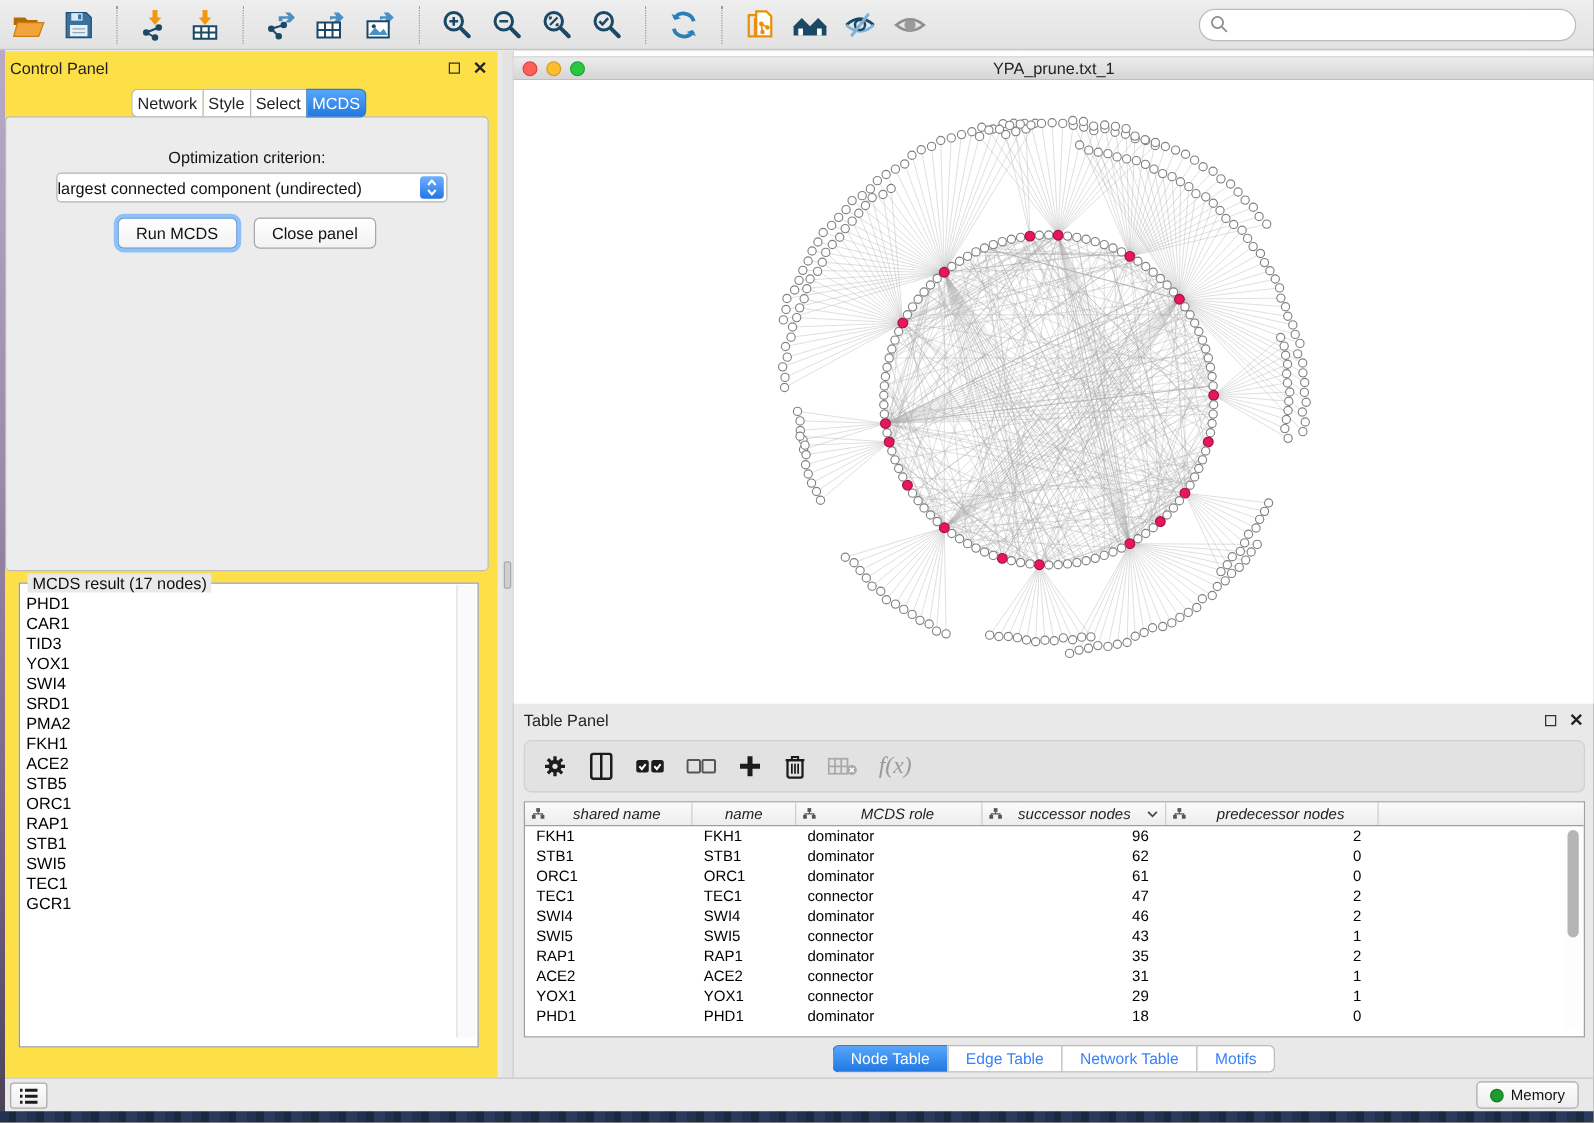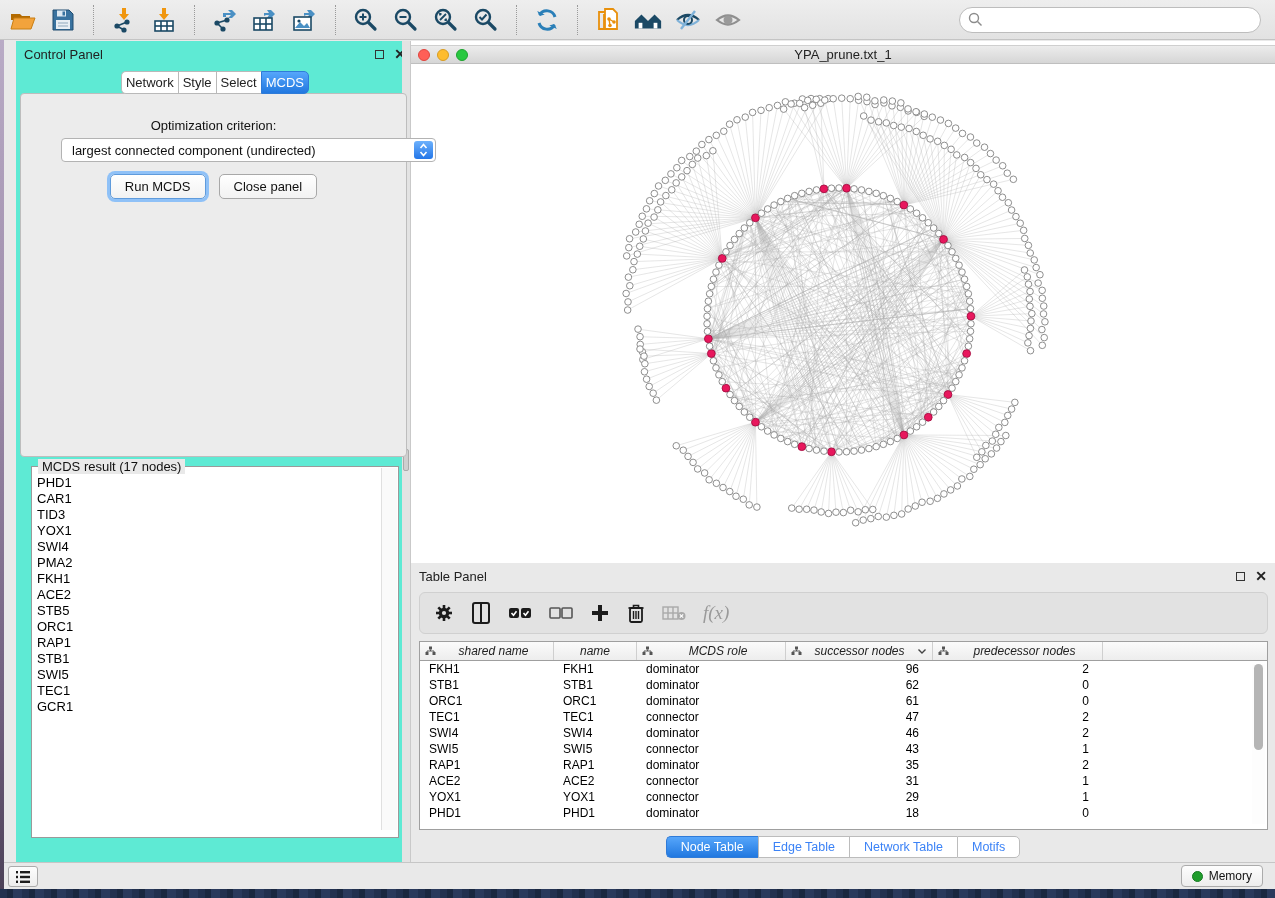--- a/index.html
+++ b/index.html
@@ -14,36 +14,36 @@
   
   .toolbar{position:absolute;left:0;top:0;width:1275px;height:40px;
     background:linear-gradient(#eee,#e2e2e2);border-bottom:1px solid #c4c4c4;
     display:flex;align-items:center;padding:0 8px;gap:10px;}
   .tb-icon{width:30px;height:30px;display:flex;align-items:center;justify-content:center;flex:0 0 auto;}
   .tb-sep{width:1px;height:30px;border-left:1px dotted #9a9a9a;margin:0 5px;flex:0 0 auto;}
   .search-box{margin-left:auto;margin-right:6px;width:302px;height:26px;background:#fff;
     border:1px solid #bdbdbd;border-radius:13px;display:flex;align-items:center;padding:0 8px;gap:6px;}
   .search-box input{border:none;outline:none;flex:1;font-size:12px;font-family:inherit;background:transparent;}
   
-  .control-panel{position:absolute;left:16px;top:41px;width:398px;height:821px;background:#5eead4;}
+  .control-panel{position:absolute;left:0;top:41px;width:398px;height:821px;background:#fde047;}
   .panel-head{height:26px;display:flex;align-items:center;padding:0 8px;font-size:13px;color:#222;}
   .panel-head .sp{flex:1}
   .mini-float{width:9px;height:9px;border:1.5px solid #333;margin-right:10px;}
   .mini-close{font-size:14px;font-weight:bold;color:#222;line-height:9px;}
   .cp-tabs{display:flex;justify-content:center;margin-top:4px;position:relative;z-index:2;}
   .cp-tab{font-size:13px;padding:3px 4px;background:#fff;border:1px solid #b9b9b9;border-right:none;color:#222;}
   .cp-tab:first-child{border-radius:5px 0 0 5px;}
   .cp-tab:last-child{border-radius:0 5px 5px 0;border-right:1px solid #b9b9b9;}
   .cp-tab.active{background:linear-gradient(#56a6fb,#2178e0);color:#fff;border-color:#2f7bd8;}
   .cp-body{position:absolute;left:4px;top:52px;width:387px;height:364px;background:#ececec;
     border:1px solid #bdbdbd;border-radius:4px;z-index:1;}
   .opt-label{text-align:center;margin-top:24px;font-size:13px;color:#111;}
-  .opt-select{position:absolute;left:40px;top:44px;width:375px;height:24px;background:#fff;
+  .opt-select{position:absolute;left:40px;top:44px;width:313px;height:24px;background:#fff;
     border:1px solid #b3b3b3;border-radius:4px;display:flex;align-items:center;
-    font-size:13px;padding-left:10px;color:#111;}
+    font-size:13px;color:#111;}
   .opt-stepper{position:absolute;right:2px;top:2px;width:19px;height:18px;border-radius:3px;
     background:linear-gradient(#6db1fc,#2376e8);display:flex;flex-direction:column;
     align-items:center;justify-content:center;gap:1px;}
   .btn-row{position:absolute;left:0;top:80px;width:100%;display:flex;justify-content:center;gap:13px;}
   .cp-btn{font-size:13px;background:linear-gradient(#fff,#f2f2f2);border:1px solid #a8a8a8;
     border-radius:5px;padding:4px 14px;color:#111;}
   .cp-btn.focused{box-shadow:0 0 0 3px #8fc1f7;border-color:#5f9bdc;}
   .fieldset{position:absolute;left:15px;top:425px;width:368px;height:372px;
     border:1px solid #9a9a9a;background:#fff;}
   .fs-legend{position:absolute;left:6px;top:-8px;background:#e9e9e9;padding:0 4px;font-size:13px;color:#111;}
@@ -279,20 +279,21 @@
       <div class="cp-tab active">MCDS</div>
     </div>
     <div class="fieldset">
       <span class="fs-legend">MCDS result (17 nodes)</span>
       <div class="mcds-list" id="mcds-list">
           <div>PHD1</div>
           <div>CAR1</div>
           <div>TID3</div>
           <div>YOX1</div>
           <div>SWI4</div>
+          <div>SRD1</div>
           <div>PMA2</div>
           <div>FKH1</div>
           <div>ACE2</div>
           <div>STB5</div>
           <div>ORC1</div>
           <div>RAP1</div>
           <div>STB1</div>
           <div>SWI5</div>
           <div>TEC1</div>
           <div>GCR1</div>

